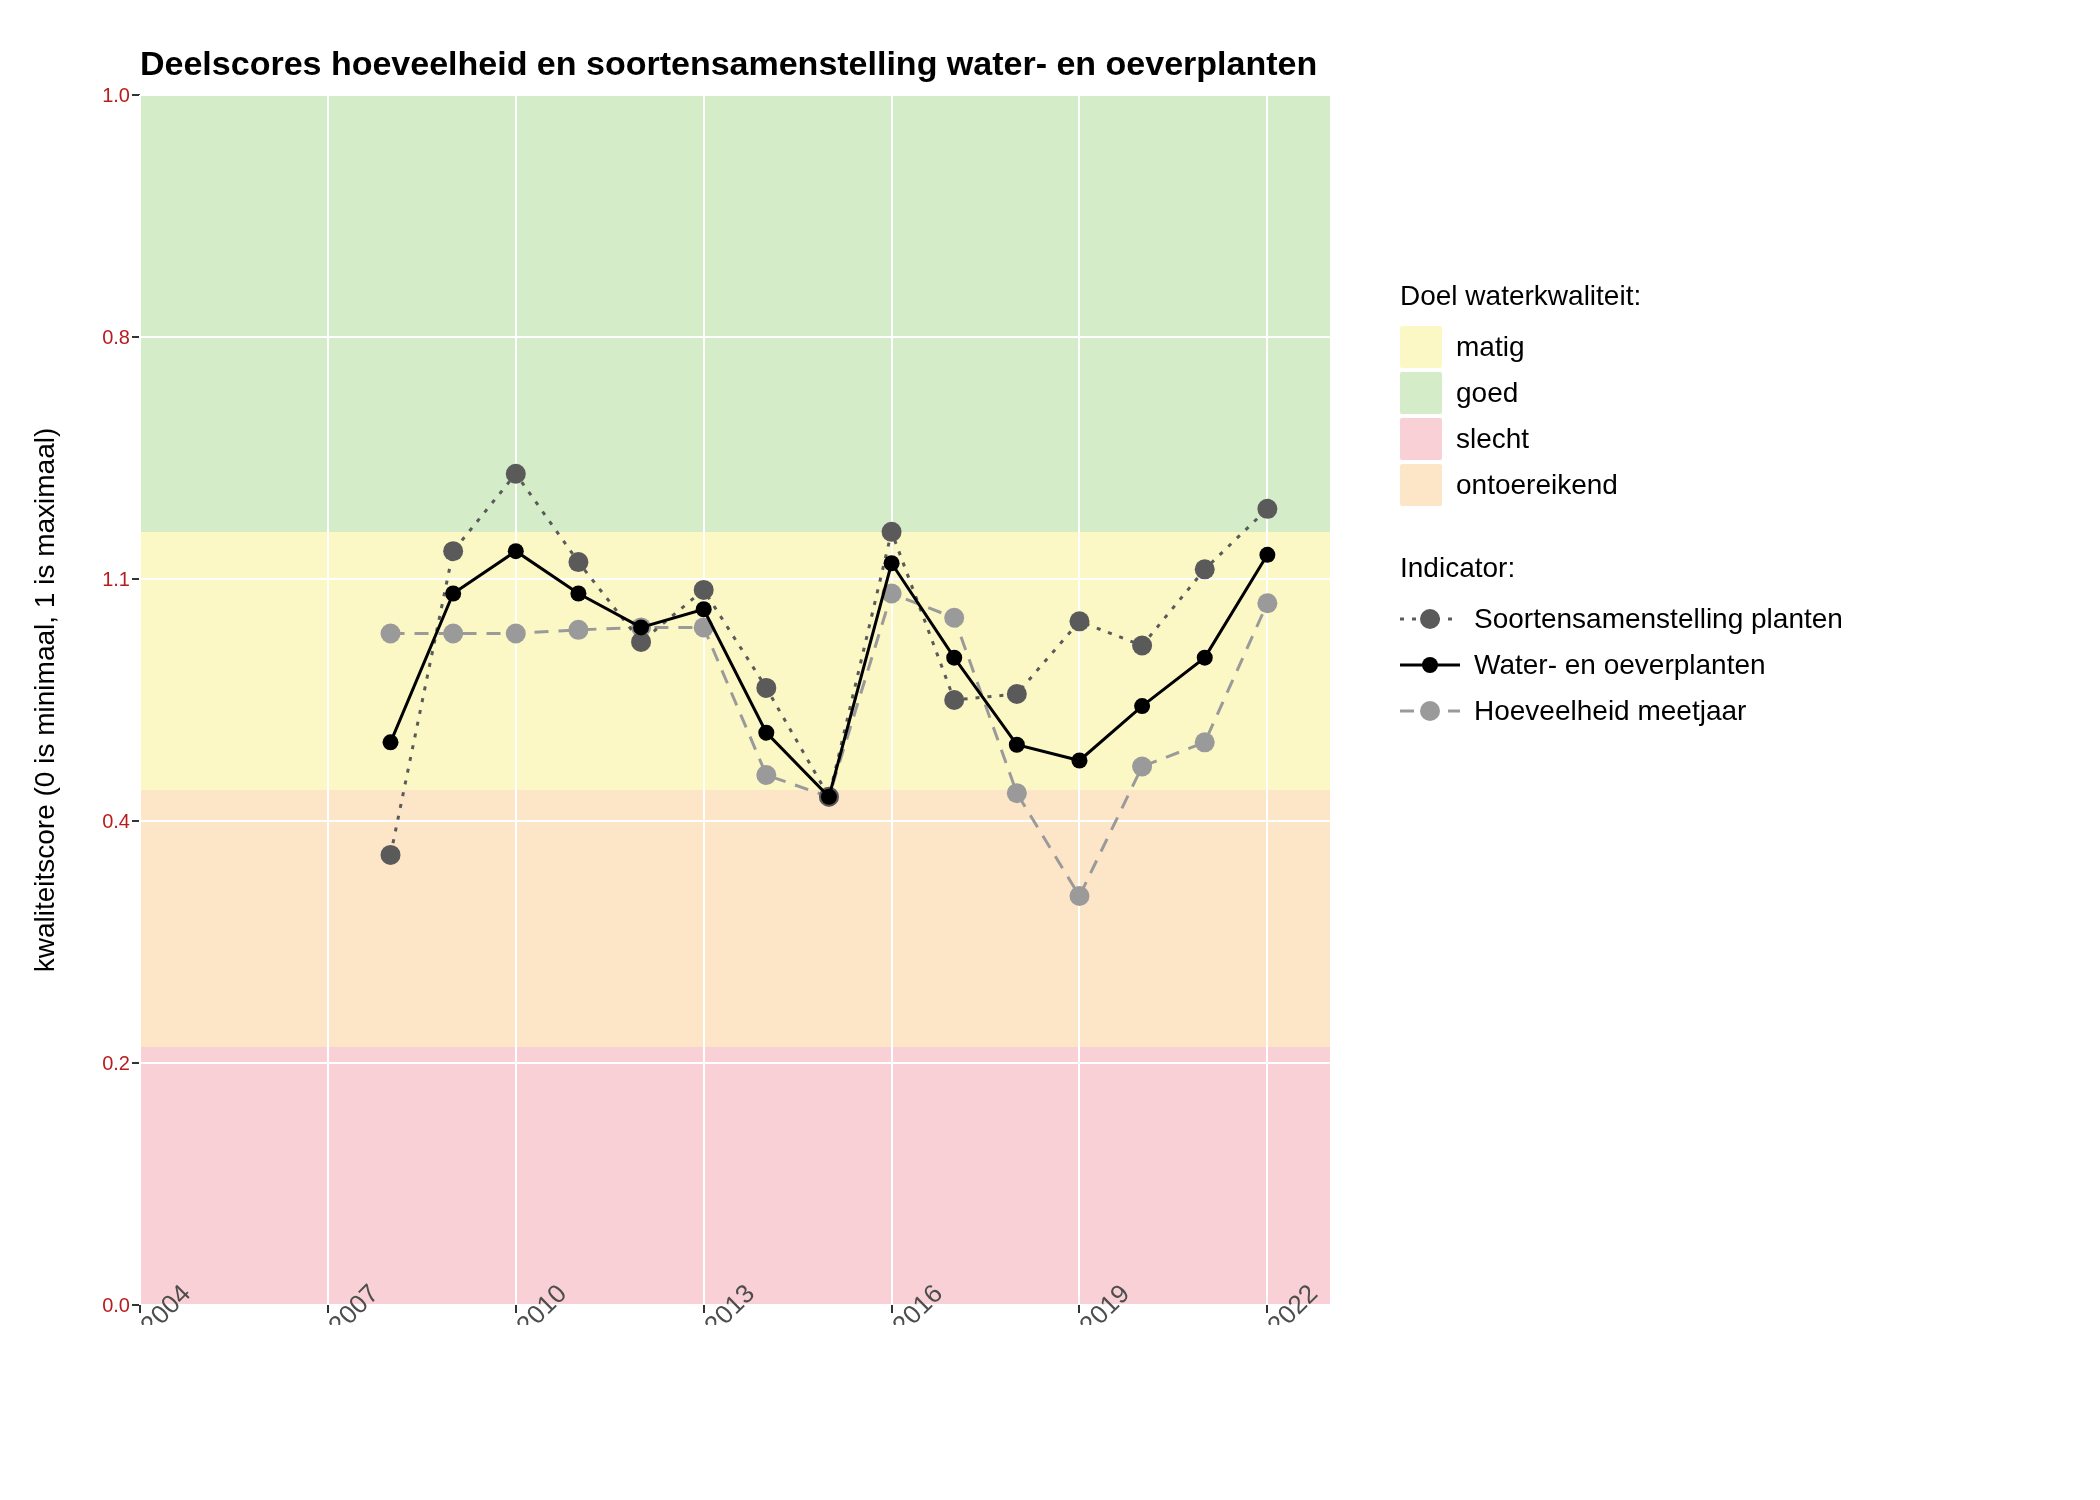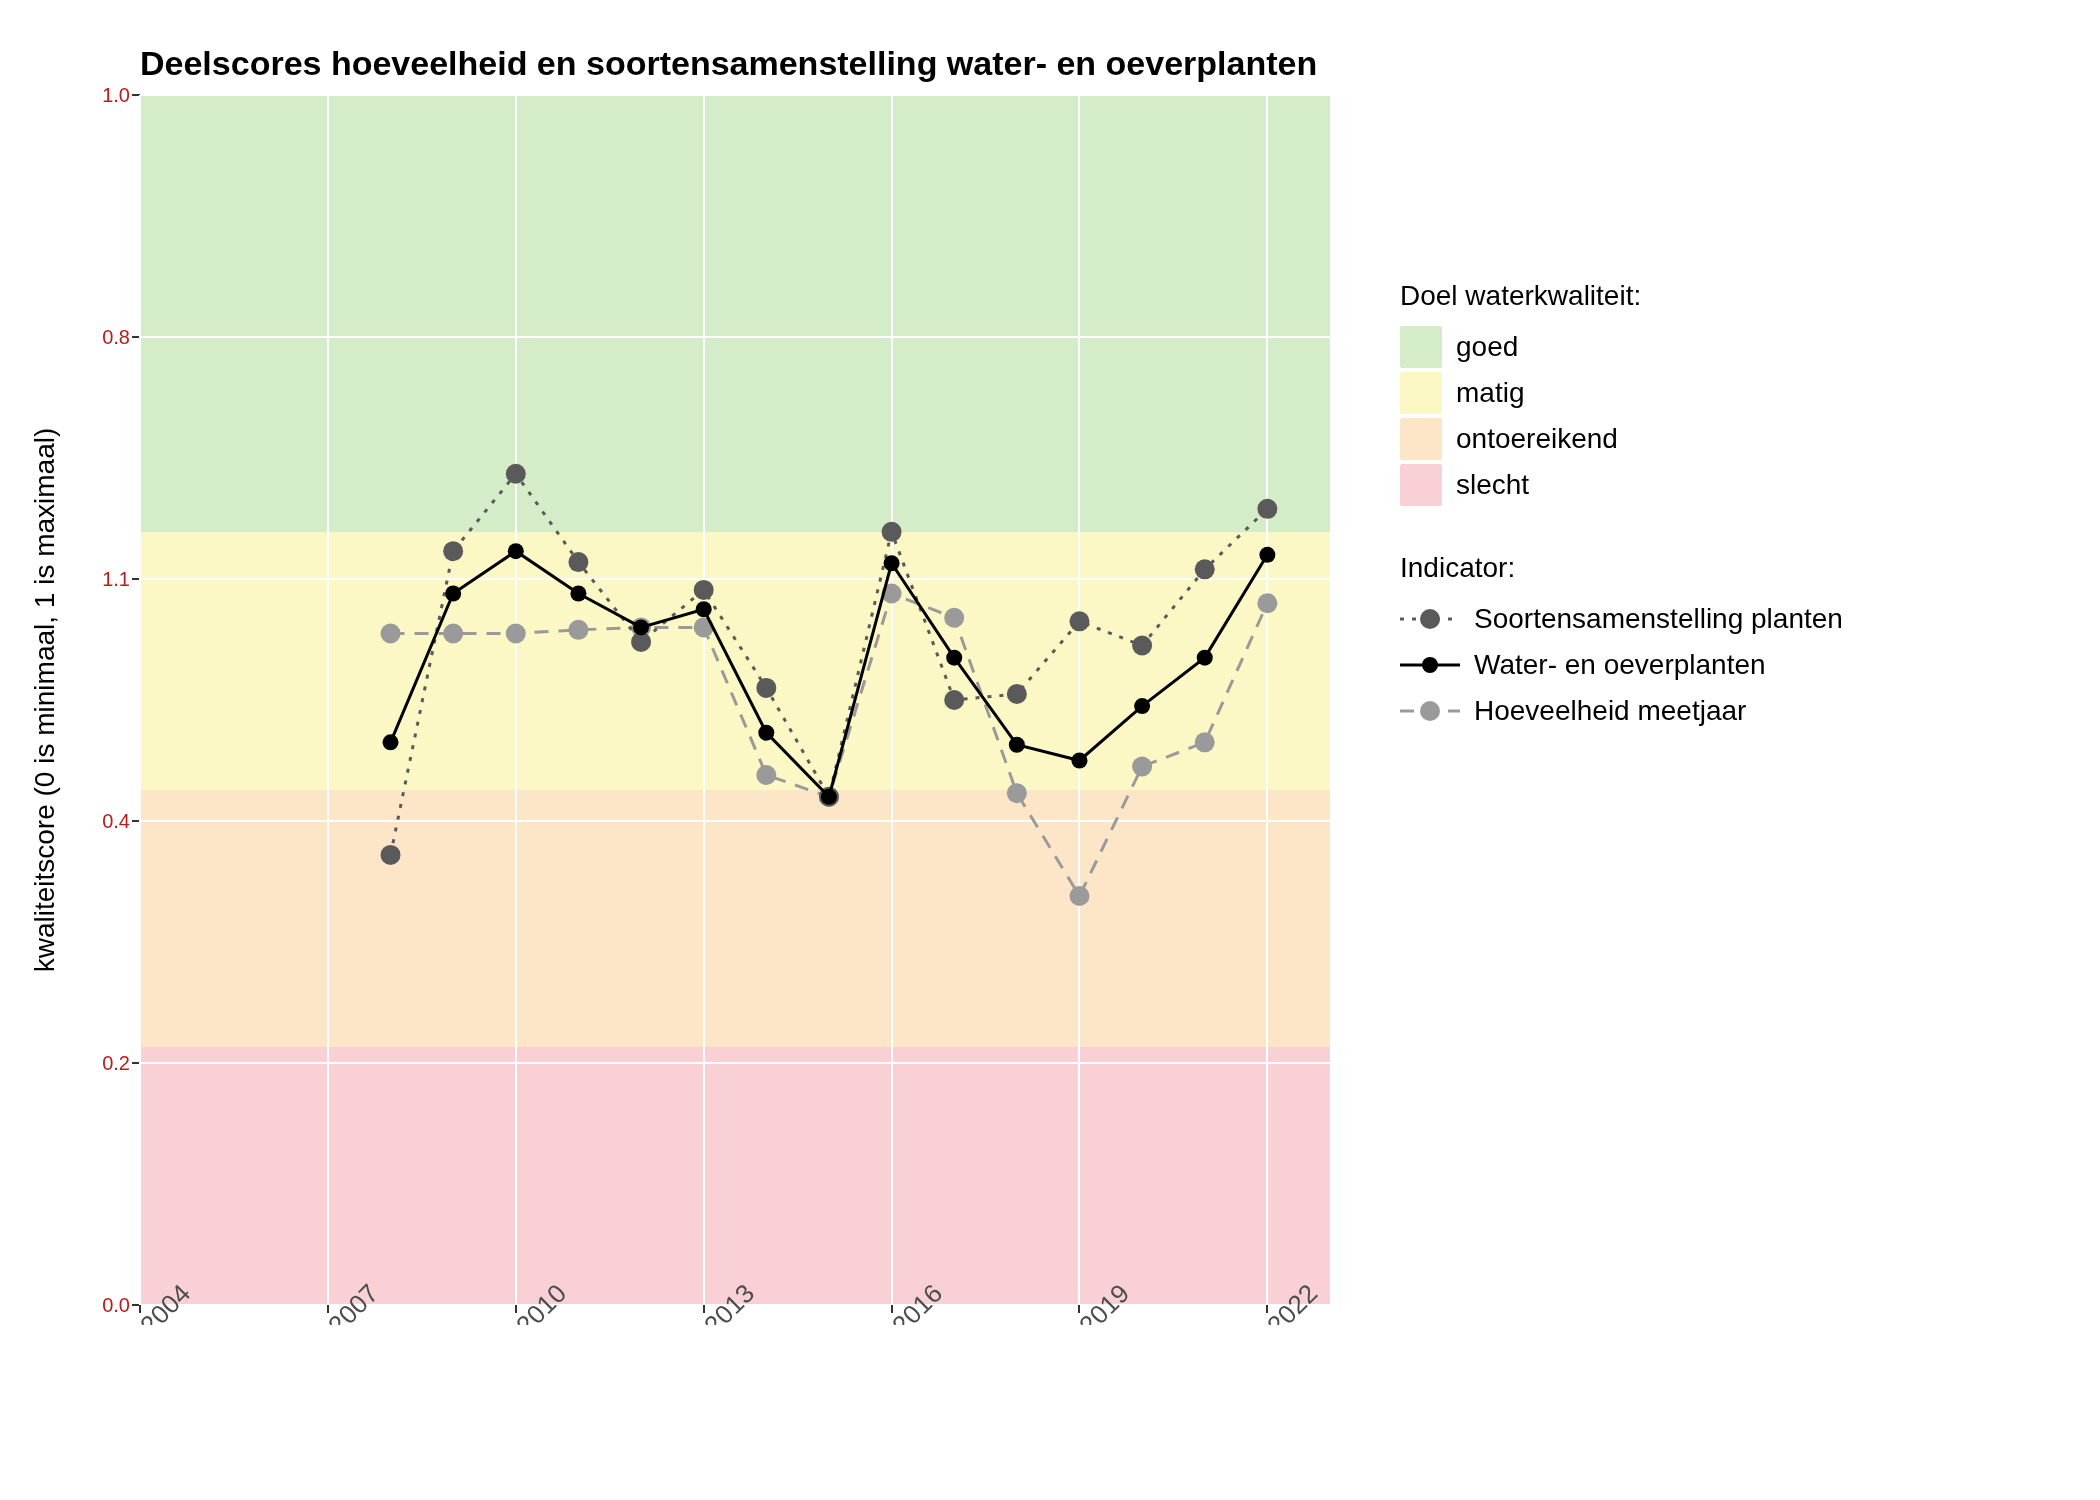--- a/index.html
+++ b/index.html
@@ -246,34 +246,34 @@
           <circle cx="1127.3684210526314" cy="459.79999999999995" r="8" fill="#000000"></circle>
         </svg>
       </div>
   </div>
 
   <div class="legend">
     <div class="group">
       <h4>Doel waterkwaliteit:</h4>
       <div id="legend-bands">
           <div class="legend-row">
+            <div class="swatch" style="background: rgb(251, 248, 197);"></div>
+            <span>matig</span>
+          </div>
+          <div class="legend-row">
             <div class="swatch" style="background: rgb(212, 236, 200);"></div>
             <span>goed</span>
           </div>
           <div class="legend-row">
-            <div class="swatch" style="background: rgb(251, 248, 197);"></div>
-            <span>matig</span>
+            <div class="swatch" style="background: rgb(249, 208, 214);"></div>
+            <span>slecht</span>
           </div>
           <div class="legend-row">
             <div class="swatch" style="background: rgb(253, 230, 200);"></div>
             <span>ontoereikend</span>
-          </div>
-          <div class="legend-row">
-            <div class="swatch" style="background: rgb(249, 208, 214);"></div>
-            <span>slecht</span>
           </div>
         </div>
     </div>
     <div class="group">
       <h4>Indicator:</h4>
       <div id="legend-series">
           <div class="legend-row">
             <div class="indicator-key"><svg viewBox="0 0 60 30">
                 <line x1="0" y1="15" x2="60" y2="15" stroke="#5a5a5a" stroke-width="3" stroke-dasharray="4 8"></line>
                 <circle cx="30" cy="15" r="10" fill="#5a5a5a"></circle>

